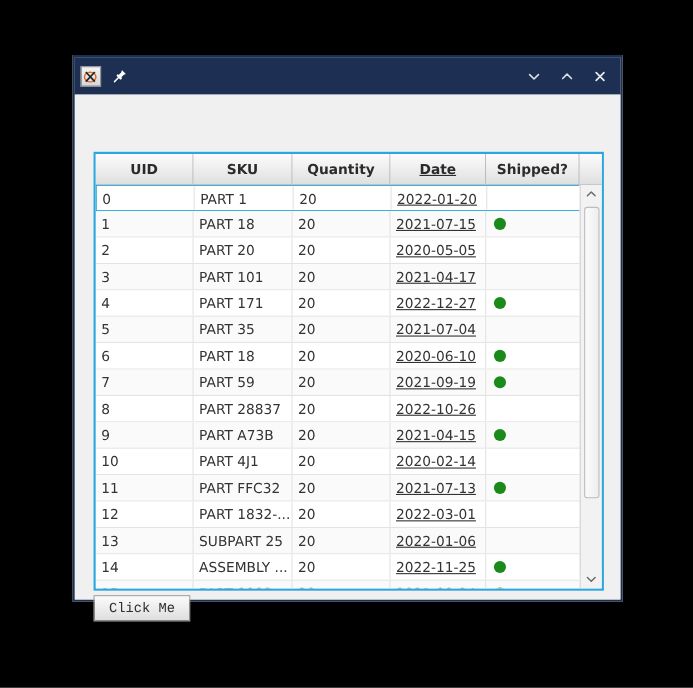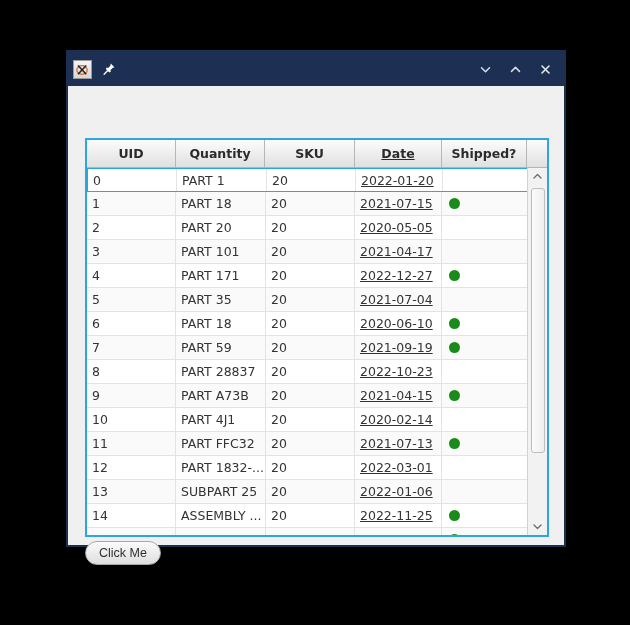--- a/index.html
+++ b/index.html
@@ -213,24 +213,24 @@
 
   
   #click-me {
     position: absolute;
     left: 17px;
     top: 455px;
     height: 24px;
     padding: 0 13px;
     font-size: 12.5px;
     color: #2f2f2f;
-    font-family: Liberation Sans, sans-serif;
+    font-family: Liberation Mono, monospace;
     background: linear-gradient(#fbfbfb, #dedede);
     border: 1px solid #a6a6a6;
-    border-radius: 12px;
+    border-radius: 0;
     box-sizing: border-box;
     cursor: default;
   }
 </style>
 </head>
 <body>
 
 <div id="window">
 
   <div id="titlebar">
@@ -266,22 +266,22 @@
       </div>
     </div>
   </div>
 
   <div id="client">
 
     <div id="table-widget">
 
       <div id="table-header">
         <div class="hcell col-uid">UID</div>
+        <div class="hcell col-sku">SKU</div>
         <div class="hcell col-qty">Quantity</div>
-        <div class="hcell col-sku">SKU</div>
         <div class="hcell col-date">Date</div>
         <div class="hcell col-shp">Shipped?</div>
         <div class="hcell col-filler"></div>
       </div>
 
       <div id="table-body-wrap">
         <div id="table-rows">
             <div class="row even selected">
               <div class="cell col-uid">0</div>
               <div class="cell col-sku">PART 1</div>
@@ -343,21 +343,21 @@
               <div class="cell col-qty">20</div>
               <div class="cell col-date">2021-09-19</div>
               <div class="cell c-shp col-shp">
                 <span class="dot" style="background: rgb(26, 138, 26);"></span>
               </div>
             </div>
             <div class="row even">
               <div class="cell col-uid">8</div>
               <div class="cell col-sku">PART 28837</div>
               <div class="cell col-qty">20</div>
-              <div class="cell col-date">2022-10-23</div>
+              <div class="cell col-date">2022-10-26</div>
               <div class="cell c-shp col-shp"></div>
             </div>
             <div class="row alt">
               <div class="cell col-uid">9</div>
               <div class="cell col-sku">PART A73B</div>
               <div class="cell col-qty">20</div>
               <div class="cell col-date">2021-04-15</div>
               <div class="cell c-shp col-shp">
                 <span class="dot" style="background: rgb(26, 138, 26);"></span>
               </div>

